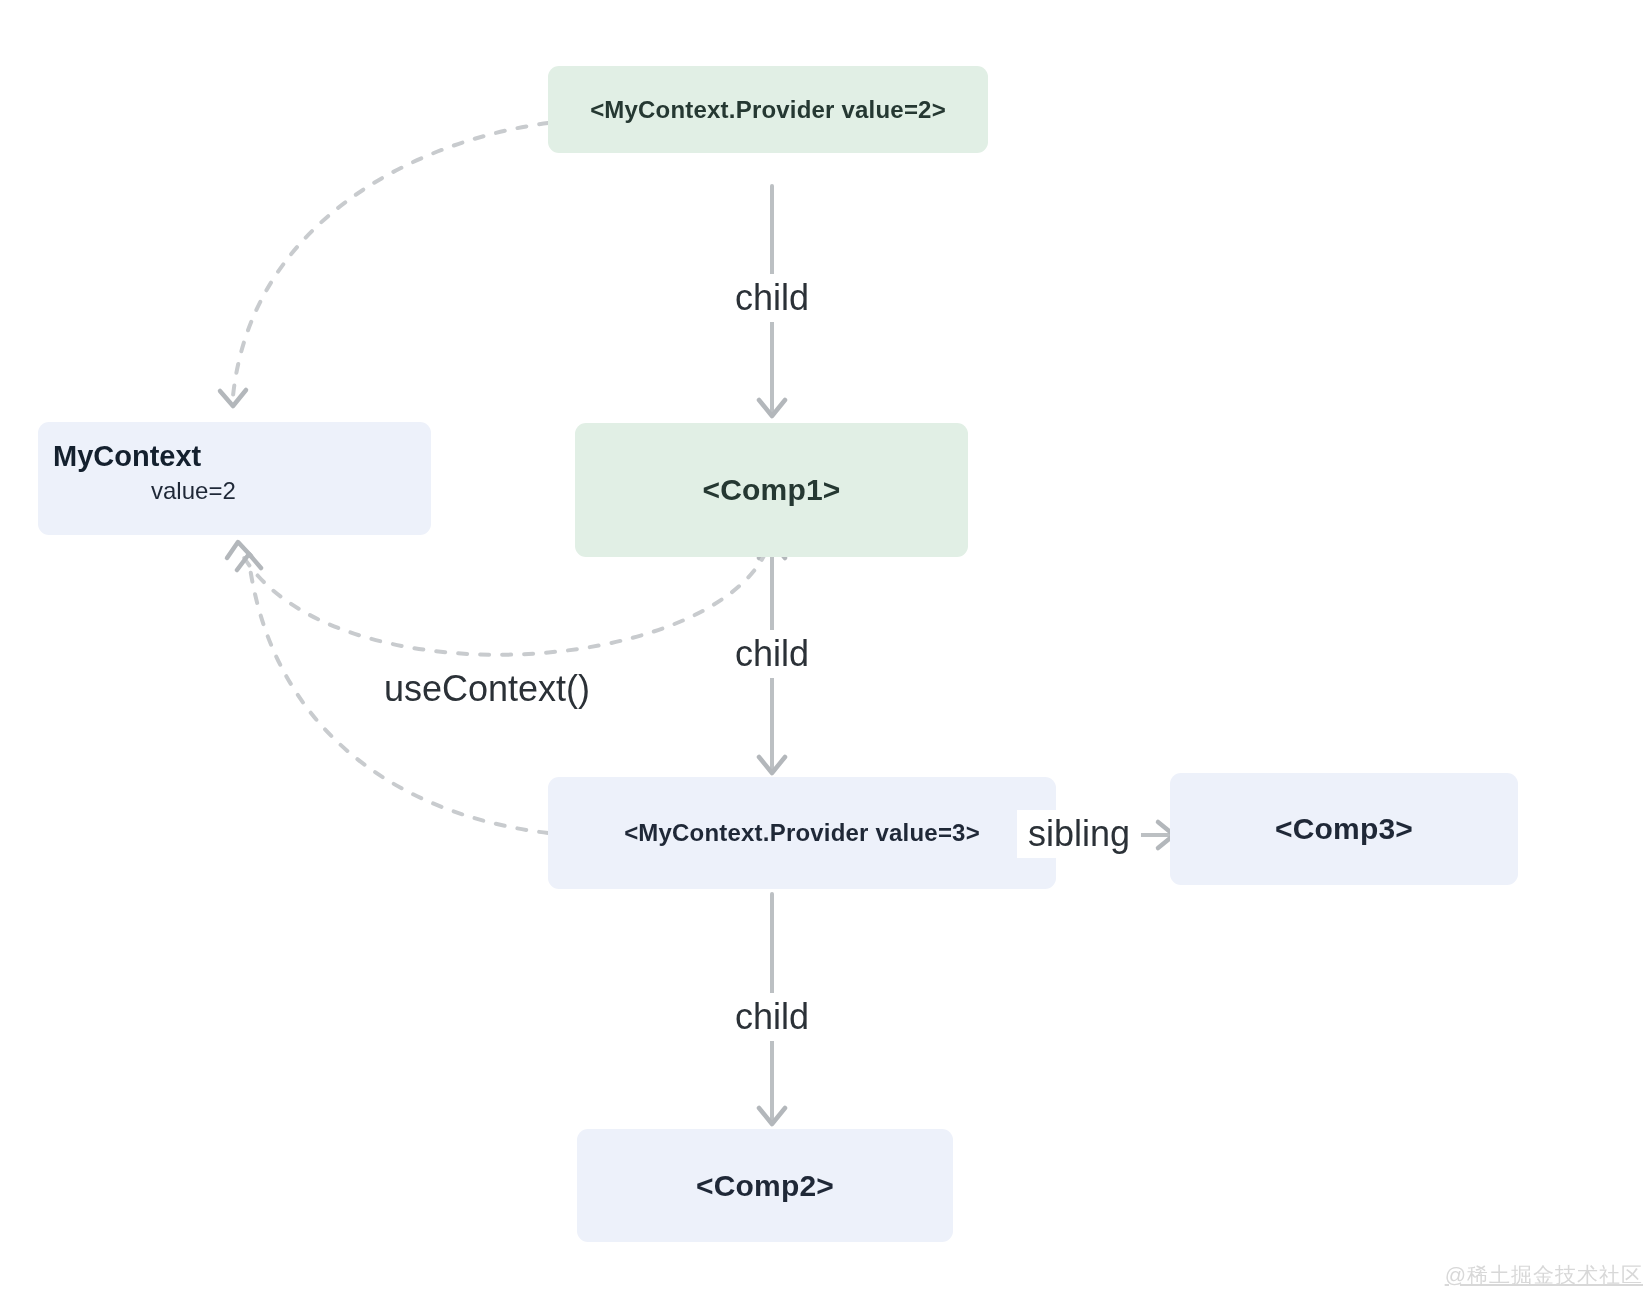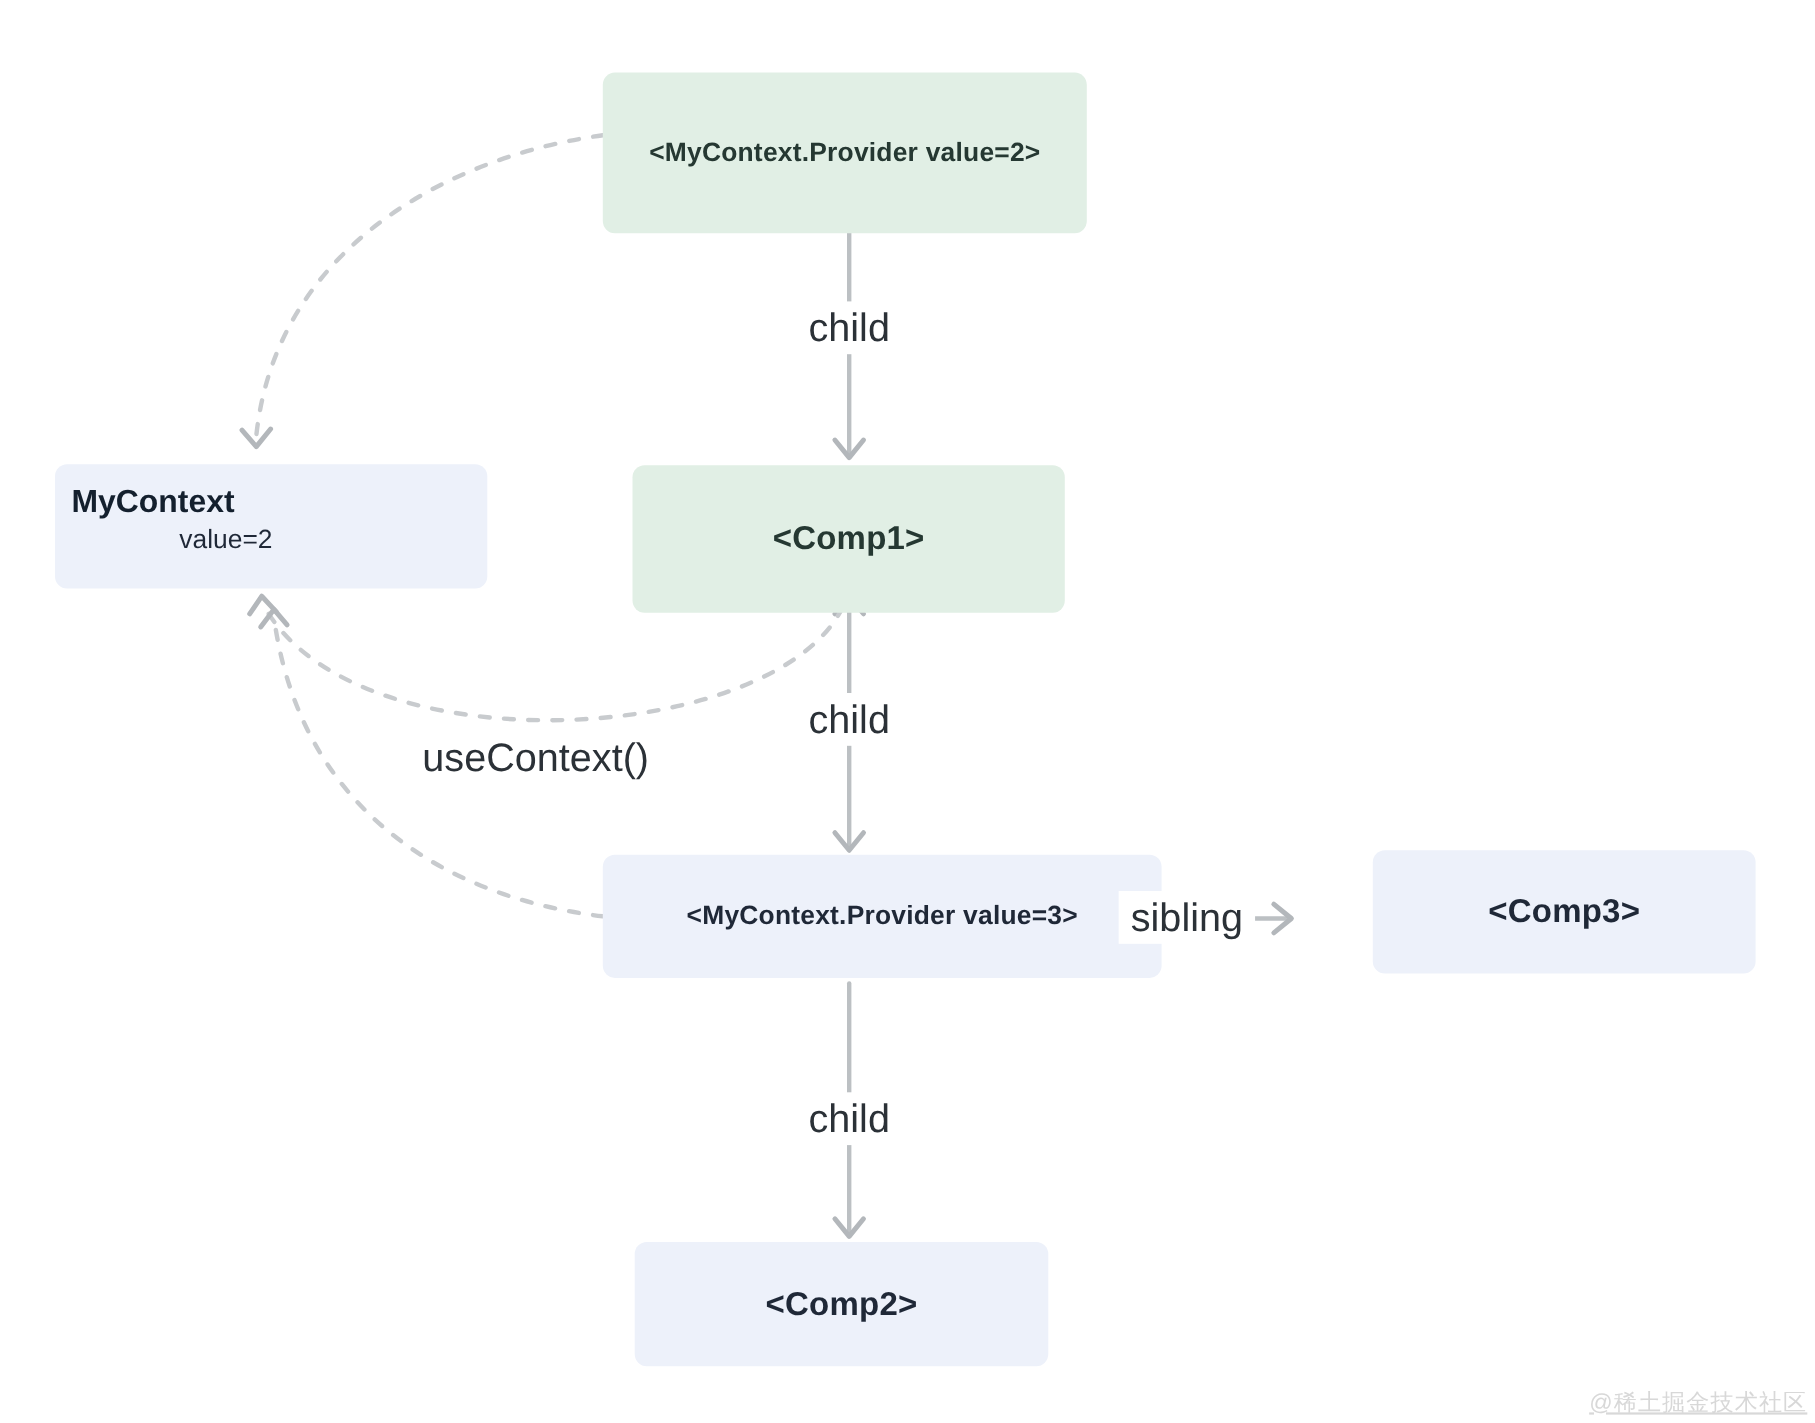--- a/index.html
+++ b/index.html
@@ -113,38 +113,38 @@
     <path class="edge-dashed" d="M548,123 C420,140 252,218 233,396"></path>
     <path class="arrowhead" d="M220,391 L233,406 L246,390"></path>
 
     <path class="edge-dashed" d="M766,552 C706,676 332,700 243,556"></path>
     <path class="arrowhead" d="M227,558 L238,542 L251,556"></path>
 
     <path class="edge-dashed" d="M548,833 C420,818 278,748 250,568"></path>
     <path class="arrowhead" d="M237,570 L249,554 L261,568"></path>
   </svg>
 
-  <div class="node green" style="left:548px; top:66px; width:440px; height:146px;">
+  <div class="node green" style="left:548px; top:66px; width:440px; height:87px;">
     <span class="code-label provider-label">&lt;MyContext.Provider value=2&gt;</span>
   </div>
 
   <div class="node green" style="left:575px; top:423px; width:393px; height:134px;">
     <span class="code-label comp-label">&lt;Comp1&gt;</span>
   </div>
 
-  <div class="node blue context-box" style="left:50px; top:422px; width:393px; height:113px;">
+  <div class="node blue context-box" style="left:38px; top:422px; width:393px; height:113px;">
     <div class="context-title">MyContext</div>
     <div class="context-value">value=2</div>
   </div>
 
   <div class="node blue" style="left:548px; top:777px; width:508px; height:112px;">
     <span class="code-label provider-label">&lt;MyContext.Provider value=3&gt;</span>
   </div>
 
-  <div class="node blue" style="left:1248px; top:773px; width:348px; height:112px;">
+  <div class="node blue" style="left:1170px; top:773px; width:348px; height:112px;">
     <span class="code-label comp-label">&lt;Comp3&gt;</span>
   </div>
 
   <div class="node blue" style="left:577px; top:1129px; width:376px; height:113px;">
     <span class="code-label comp-label">&lt;Comp2&gt;</span>
   </div>
 
   <div class="edge-label" style="left:772px; top:298px;">child</div>
   <div class="edge-label" style="left:772px; top:654px;">child</div>
   <div class="edge-label" style="left:772px; top:1017px;">child</div>

